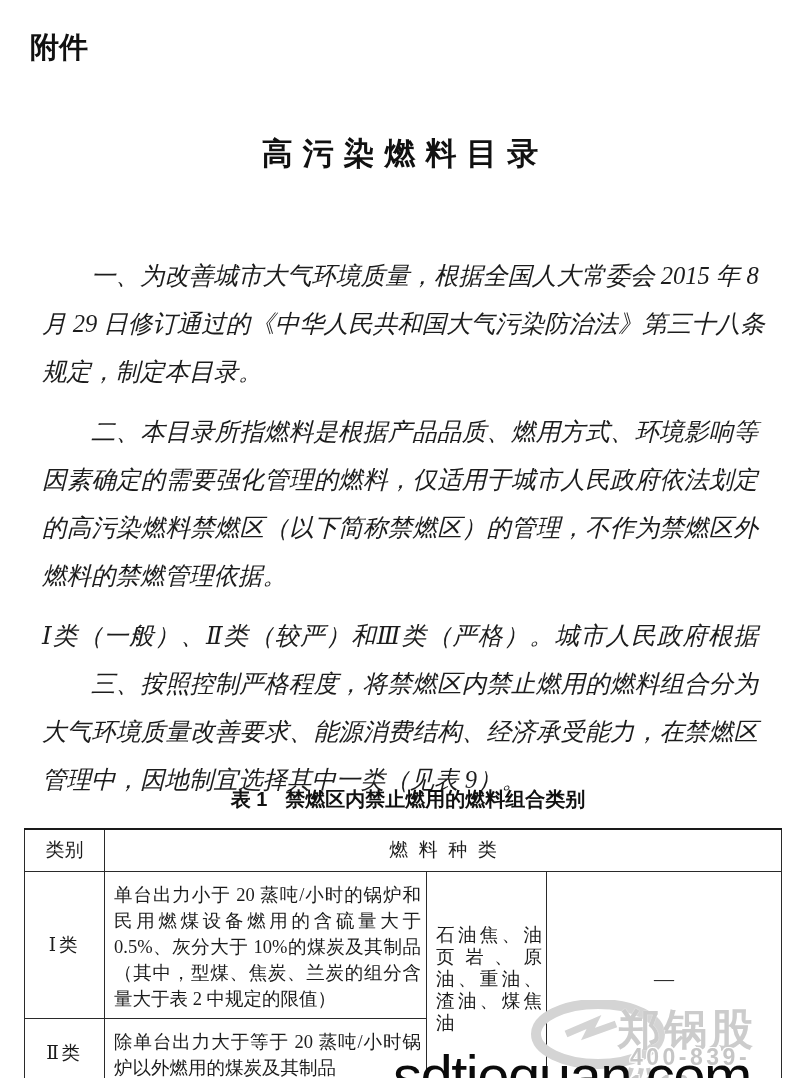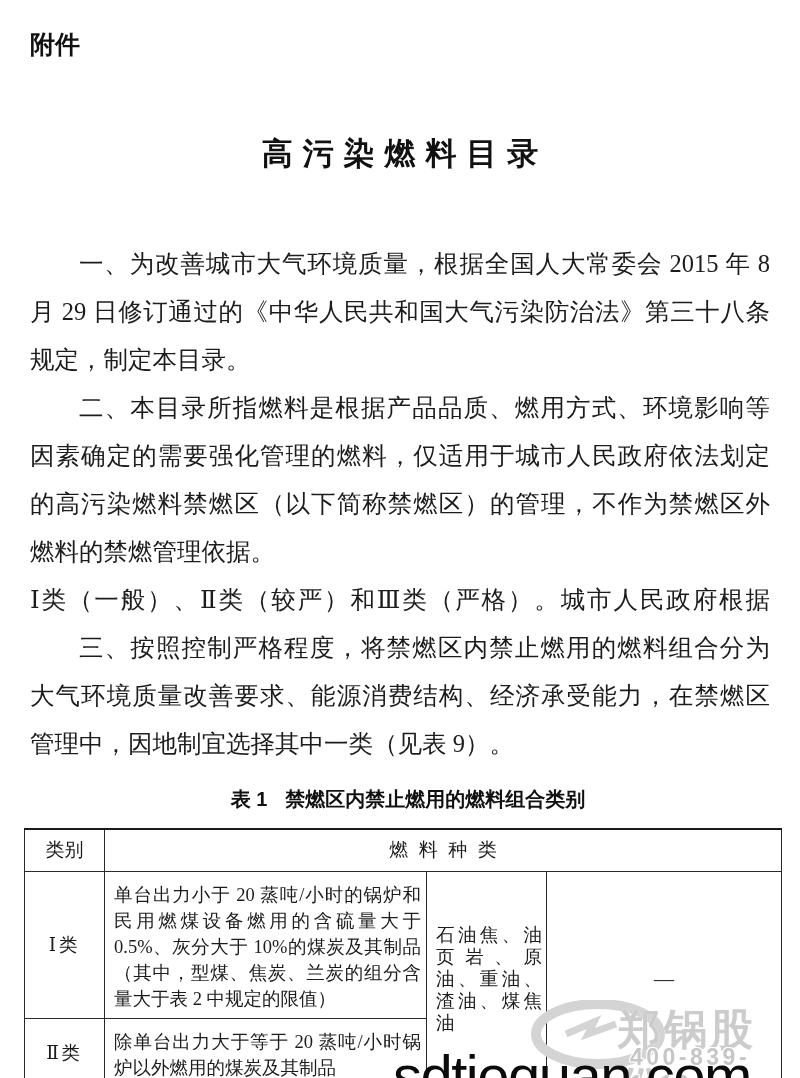--- a/index.html
+++ b/index.html
@@ -7,34 +7,34 @@
   body {
     width: 800px; height: 1078px;
     position: relative;
     overflow: hidden;
     font-family: "Liberation Serif", "DejaVu Serif", serif;
     color: #1c1c1c;
   }
   .attachment {
     position: absolute; left: 30px; top: 28px;
     font-family: Liberation Serif, serif;
-    font-weight: 700; font-size: 25px; color: #111;
+    font-weight: 700; font-size: 29px; color: #111;
   }
   .doc-title {
     position: absolute; left: 0; top: 133px; width: 100%;
     text-align: center;
     font-family: "Liberation Sans", "DejaVu Sans", sans-serif;
     font-weight: 700; font-size: 31px; color: #111;
     letter-spacing: 0.32em; text-indent: 0.32em;
   }
   .body-text {
     position: absolute; left: 30px; top: 240px; width: 740px;
     font-size: 24.5px; color: #1c1c1c;
   }
-  .para { margin: 0; }
+  .para { margin: 12px; font-style: italic; }
   .line {
     height: 48px; line-height: 48px;
     text-align: justify; text-align-last: justify;
     white-space: nowrap;
   }
   .line.last { text-align-last: left; }
   .line.indent { text-indent: 2em; }
   .table-caption {
     position: absolute; left: 8px; top: 786px; width: 100%;
     text-align: center;

